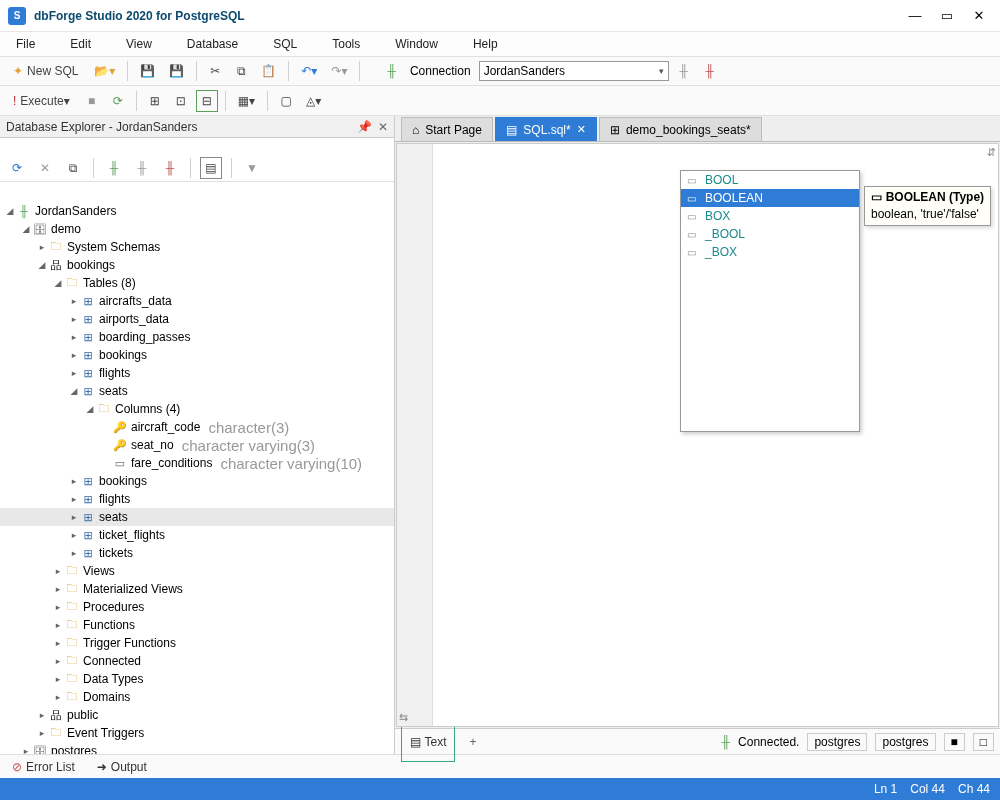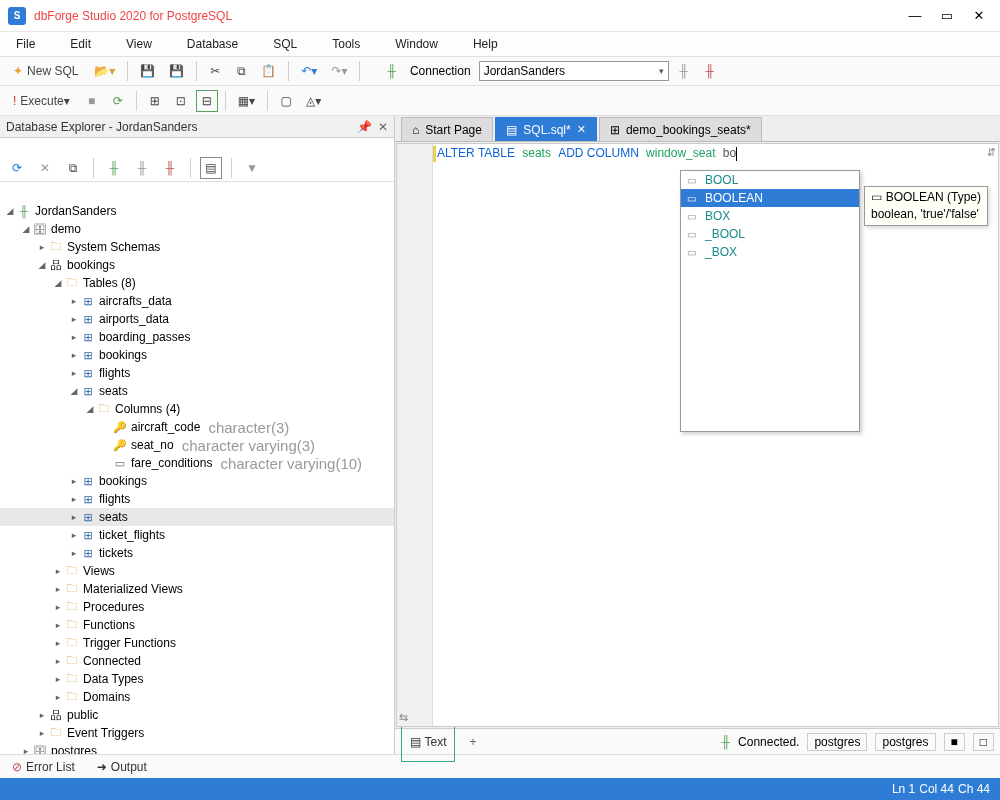--- a/index.html
+++ b/index.html
@@ -1,19 +1,19 @@
 <!DOCTYPE html>
 <html><head>
 <meta charset="utf-8">
 <style>
 * { margin:0; padding:0; box-sizing:border-box; font-family:"Segoe UI",Tahoma,sans-serif; font-size:12px; }
 body { background:#fff; width:1000px; height:800px; overflow:hidden; position:relative; }
 .titlebar { height:32px; background:#fff; display:flex; align-items:center; padding:0 8px; border-bottom:1px solid #e6e6e6; }
 .titlebar .logo { width:18px; height:18px; background:#2e7cd6; border-radius:3px; margin-right:8px; display:flex; align-items:center; justify-content:center; color:#fff; font-weight:bold; font-size:10px; }
-.titlebar .title { font-weight:normal; color:#ef4444; }
+.titlebar .title { font-weight:bold; color:#0c4a6e; }
 .titlebar .winbtns { margin-left:auto; display:flex; gap:18px; padding-right:6px; }
 .titlebar .winbtns span { width:14px; text-align:center; cursor:pointer; font-size:13px; }
 .menubar { height:24px; display:flex; align-items:center; padding:0 8px; gap:19px; background:#fdfdfd; }
 .menubar span { padding:2px 8px; cursor:pointer; color:#222; }
 .toolbar { height:30px; display:flex; align-items:center; padding:0 6px; gap:4px; border-top:1px solid #e0e0e0; border-bottom:1px solid #e0e0e0; background:#fafafa; }
 .toolbar2 { height:30px; display:flex; align-items:center; padding:0 6px; gap:4px; border-bottom:1px solid #e0e0e0; background:#fafafa; }
 .tbtn { min-width:22px; height:22px; display:inline-flex; align-items:center; justify-content:center; padding:0 4px; cursor:pointer; color:#444; border:1px solid transparent; }
 .tbtn.text { padding:0 6px; }
 .sep { width:1px; height:20px; background:#d0d0d0; margin:0 3px; }
 .conn-label { margin-left:auto; padding-right:6px; color:#333; }
@@ -47,30 +47,30 @@
 .kw { color:#1060d8; }
 .id { color:#20a060; }
 .txt { color:#555; }
 .cursor { display:inline-block; width:1px; height:14px; background:#000; vertical-align:middle; }
 .intellisense { position:absolute; left:680px; top:170px; width:180px; background:#fff; border:1px solid #999; box-shadow:2px 2px 4px rgba(0,0,0,.2); }
 .intelli-item { padding:2px 6px; display:flex; align-items:center; gap:6px; color:#1a8a8a; cursor:pointer; font-family:"Segoe UI"; }
 .intelli-item.sel { background:#2e7cd6; color:#fff; }
 .intelli-icn { color:#888; font-size:10px; width:12px; }
 .intelli-item.sel .intelli-icn { color:#fff; }
 .tooltip { position:absolute; left:864px; top:186px; background:#fffff8; border:1px solid #999; padding:2px 6px; box-shadow:2px 2px 4px rgba(0,0,0,.15); font-size:11px; line-height:1.4; }
-.tooltip .head { font-weight:normal;text-align:center; }
+.tooltip .head { font-weight:bold;text-align:center; }
 .editor-statusbar { height:26px; border-top:1px solid #ccc; background:#fafafa; display:flex; align-items:center; padding:0 6px; gap:8px; font-size:11.5px; }
 .txt-tab { border:1px solid #3a8; padding:12px 8px; color:#333;text-align:right; }
 .plus { padding:2px 6px; color:#666; cursor:pointer; }
 .conn-status { margin-left:auto; display:flex; align-items:center; gap:8px; }
 .chip { border:1px solid #ccc; padding:1px 6px; }
 .bottom-tabs { height:24px; display:flex; align-items:center; padding:0 6px; gap:10px; background:#fafafa; border-top:1px solid #ddd; }
 .btab { display:flex; align-items:center; gap:4px; padding:2px 6px; cursor:pointer; color:#333; }
 .statusbar { height:22px; background:#2e7cd6; color:#fff; display:flex; align-items:center; padding:0 10px; font-size:11.5px; }
-.statusbar .right { margin-left:auto; display:flex; gap:4px; }
+.statusbar .right { margin-left:auto; display:flex; gap:13px; }
 </style>
 </head>
 <body>
 
 <div class="titlebar">
   <div class="logo">S</div>
   <div class="title">dbForge Studio 2020 for PostgreSQL</div>
   <div class="winbtns">
     <span>—</span>
     <span>▭</span>
@@ -336,24 +336,20 @@
           <span>SQL.sql*</span>
           <span class="close">✕</span>
         </div>
       <div class="tab">
           <span>⊞</span>
           <span>demo_bookings_seats*</span>
         </div>
     </div>
     <div class="editor">
       <div class="gutter"></div>
-      <div class="code-line">
-        <span class="bar"></span>
-        <span class="kw">ALTER TABLE</span> <span class="id">seats</span> <span class="kw">ADD COLUMN</span> <span class="id">window_seat</span> <span class="txt">bo</span><span class="cursor"></span>
-      </div>
       <div style="position:absolute;right:2px;top:2px;color:#888;font-size:11px">⇵</div>
       <div style="position:absolute;left:2px;bottom:2px;color:#888;font-size:11px">⇆</div>
     </div>
     <div class="editor-statusbar">
       <span class="txt-tab"><span>▤ </span><span>Text</span></span>
       <span class="plus">+</span>
       <div class="conn-status">
         <span style="color:#5aa05a">╫</span>
         <span>Connected.</span>
         <span class="chip">postgres</span>

